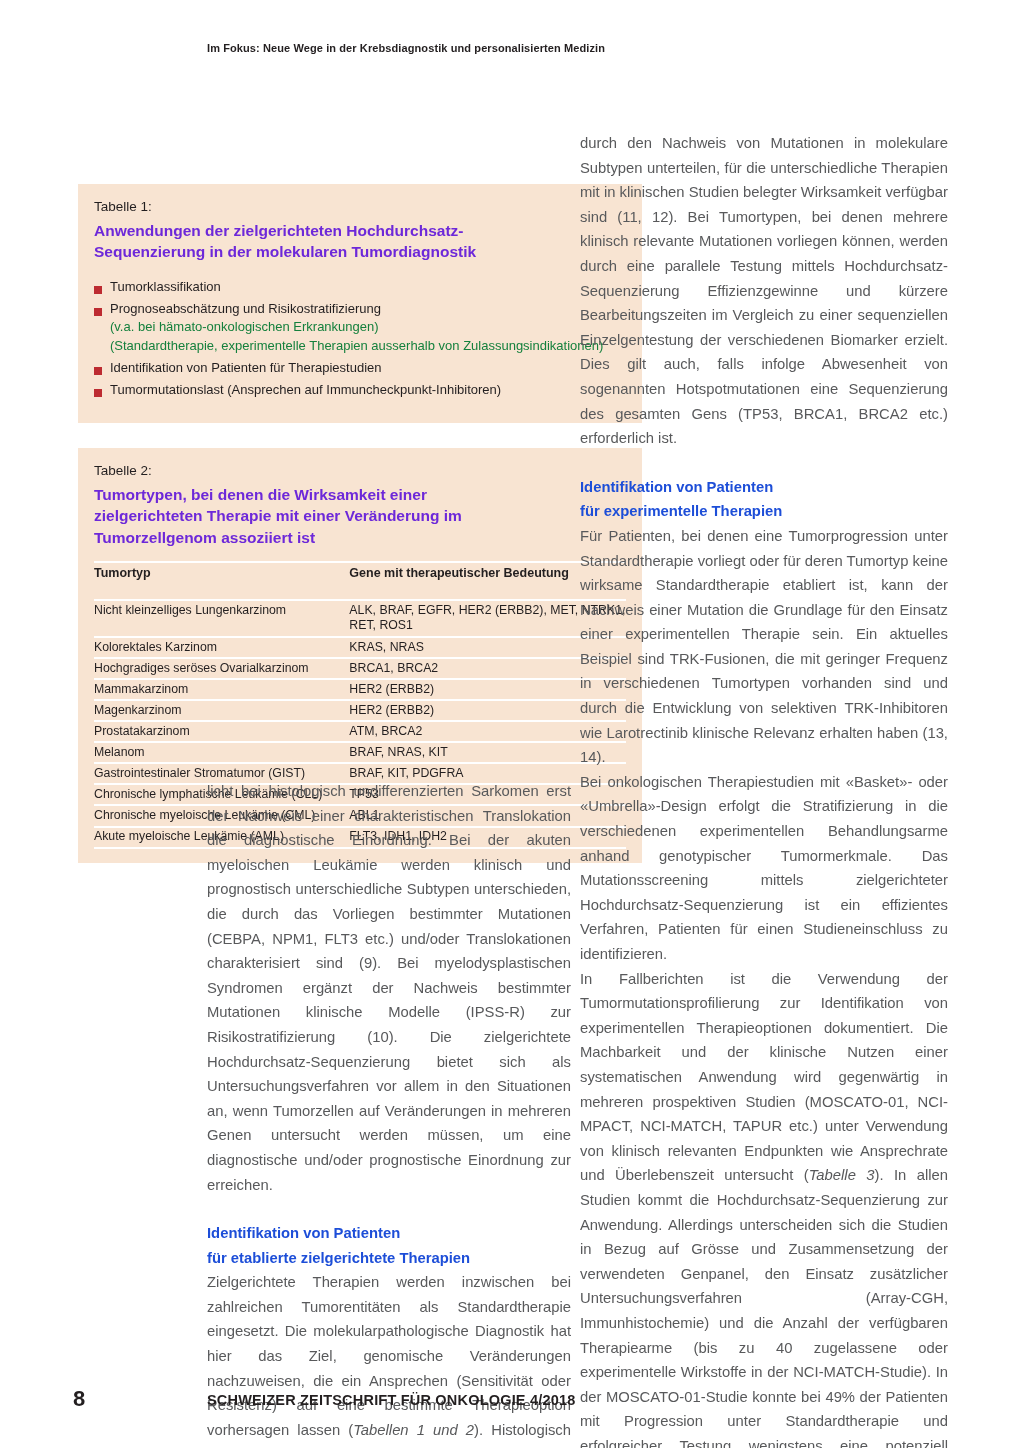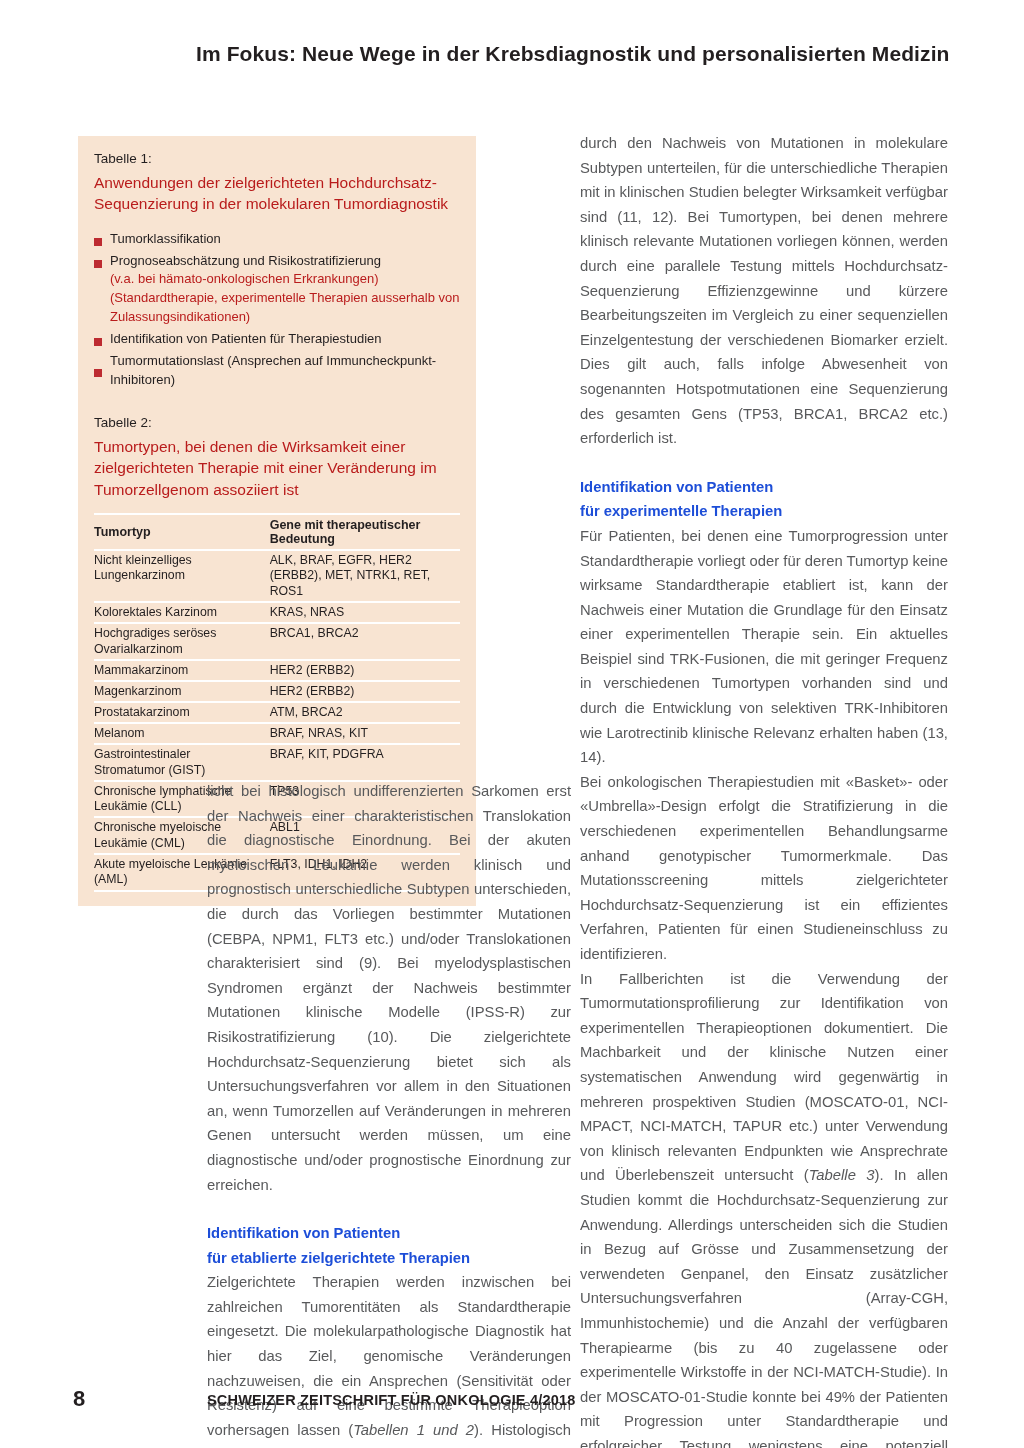--- a/index.html
+++ b/index.html
@@ -7,82 +7,83 @@
   body { font-family: "Liberation Sans", sans-serif; }
   .page {
     position: relative;
     width: 1024px;
     height: 1448px;
     background: #ffffff;
     overflow: hidden;
   }
   .header-title {
     position: absolute;
-    left: 196px;
+    left: 207px;
     top: 42px;
-    font-size: 21px;
+    font-size: 11px;
     font-weight: 700;
     color: #231f20;
     letter-spacing: 0.1px;
   }
   
   .infobox {
     position: absolute;
     left: 78px;
-    width: 398px;
+    width: 564px;
     background: #f8e4d2;
     padding: 15px 16px 14px 16px;
+    margin-top: 48px;
   }
   .box1 { top: 136px; min-height: 239px; }
   .box2 { top: 400px; min-height: 350px; }
   .box-label {
     font-size: 13.5px;
     color: #231f20;
     margin-bottom: 6px;
   }
   .box-title {
     font-size: 15.5px;
-    font-weight: 400;
-    color: #b91c1c;
+    font-weight: 700;
+    color: #6d28d9;
     line-height: 1.38;
     max-width: 440px;
   }
   .bullet-list { margin-top: 15px; }
   .bullet-item { display: flex; align-items: center; margin-top: 3px; }
   .bullet-square {
     flex: 0 0 auto;
     width: 8px; height: 8px;
     background: #bd2b31;
     margin: 5px 8px 0 0;
   }
   .bullet-text {
     font-size: 13px;
     color: #231f20;
     line-height: 1.45;
   }
   .bullet-sub {
     font-size: 13px;
-    color: #b91c1c;
+    color: #15803d;
     line-height: 1.45;
     padding-left: 16px;
   }
   
   .genes-table {
     width: 100%;
     border-collapse: collapse;
     margin-top: 13px;
   }
   .genes-table tr { border-bottom: 2px solid #ffffff; }
   .genes-table thead tr { border-top: 2px solid #ffffff; }
   .genes-table th {
     text-align: left;
     font-size: 12.5px;
     font-weight: 700;
     color: #231f20;
-    padding: 3px 0 3px 0;
+    padding: 3px 0 19px 0;
   }
   .genes-table td {
     font-size: 12.3px;
     color: #231f20;
     line-height: 15.5px;
     padding: 1.8px 0 1.8px 0;
     vertical-align: top;
   }
   .genes-table .col1 { width: 48%; padding-right: 8px; }
   .genes-table .col2 { width: 52%; }

